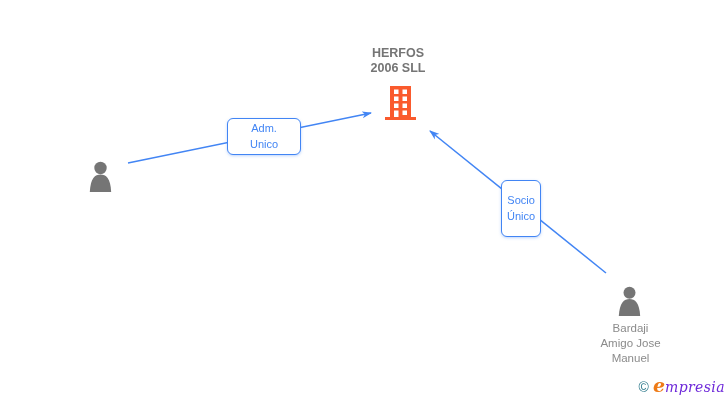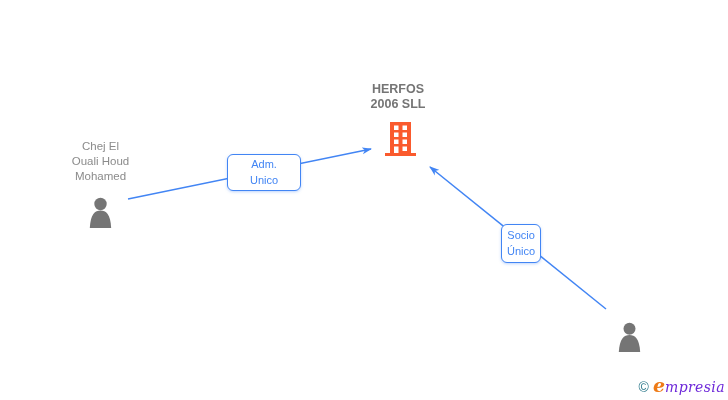--- a/index.html
+++ b/index.html
@@ -1,21 +1,21 @@
 <!DOCTYPE html>
 <html><head>
 <meta charset="utf-8">
 <style>
   html, body { margin:0; padding:0; }
   body {
     width:728px; height:400px; position:relative; overflow:hidden;
     background:#ffffff;
     font-family:"Liberation Sans", sans-serif;
   }
-  .canvas { position:absolute; inset:0;margin-top:36px; }
+  .canvas { position:absolute; inset:0; }
 
   svg.edges-layer { position:absolute; left:0; top:0; z-index:1; }
 
   .company-name {
     position:absolute; left:338px; top:46px; width:120px; z-index:2;
     color:#757575; font-size:12.5px; font-weight:bold; line-height:15px;
     text-align:center; white-space:pre-line;
   }
   .building-icon-wrap { position:absolute; left:384px; top:86px; z-index:2; }
 
@@ -32,21 +32,21 @@
 
   .edge-label {
     position:absolute; z-index:3;
     background:#ffffff; border:1px solid #4285F4; border-radius:6px;
     color:#4285F4; font-size:11px; line-height:15.5px; text-align:center;
     white-space:pre-line; padding:2px 22px;
     box-shadow:0 1px 3px rgba(66,133,244,0.35);
     cursor:pointer;
   }
   .edge-label-adm   { left:227px; top:118px; }
-  .edge-label-socio { left:501px; top:188px; padding:3px 5px; }
+  .edge-label-socio { left:501px; top:180px; padding:12px 5px; }
 
   .node { cursor:pointer; }
 
   .footer-logo {
     position:absolute; right:3px; bottom:4px; z-index:2;
     display:flex; align-items:baseline; gap:4px;
   }
   .copyright-glyph { color:#2E7A8C; font-size:14px; }
   .brand { font-family:"DejaVu Serif", serif; font-style:italic; }
   .brand-initial { color:#EE7A16; font-size:19px; font-weight:bold; }
@@ -79,40 +79,40 @@
         <rect x="10" y="10.5" width="4.5" height="4.5" fill="#ffffff"></rect>
         <rect x="18.5" y="10.5" width="4.5" height="4.5" fill="#ffffff"></rect>
         <rect x="10" y="17.5" width="4.5" height="4.5" fill="#ffffff"></rect>
         <rect x="18.5" y="17.5" width="4.5" height="4.5" fill="#ffffff"></rect>
         <rect x="10" y="24.5" width="4.5" height="6.5" fill="#ffffff"></rect>
         <rect x="18.5" y="24.5" width="4.5" height="4.5" fill="#ffffff"></rect>
       </svg>
     </span>
   </div>
 
-  <div class="person-name person1-name node">Chej El
-Ouali Houd
-Mohamed</div>
   <div class="person-icon-wrap person1-icon node">
     <span>
       <svg width="27" height="32" viewBox="0 0 27 32">
         <circle cx="13.5" cy="7" r="6.2" fill="#757575"></circle>
         <path d="M13.5 13.5 C 8 13.5 3.6 17 2.8 31 L 24.2 31 C 23.4 17 19 13.5 13.5 13.5 Z" fill="#757575"></path>
       </svg>
     </span>
   </div>
 
   <div class="person-icon-wrap person2-icon node">
     <span>
       <svg width="27" height="31" viewBox="0 0 27 31">
         <circle cx="13.5" cy="6.8" r="6" fill="#757575"></circle>
         <path d="M13.5 13 C 8 13 3.6 16.5 2.8 30 L 24.2 30 C 23.4 16.5 19 13 13.5 13 Z" fill="#757575"></path>
       </svg>
     </span>
   </div>
+  <div class="person-name person2-name node">Bardaji
+Amigo Jose
+Manuel</div>
 
   <div class="edge-label edge-label-adm">Adm.
 Unico</div>
   <div class="edge-label edge-label-socio">Socio
 Único</div>
 
   <div class="footer-logo">
     <span class="copyright-glyph">©</span>
     <span class="brand"><span class="brand-initial">e</span><span class="brand-rest">mpresia</span></span>
   </div>

